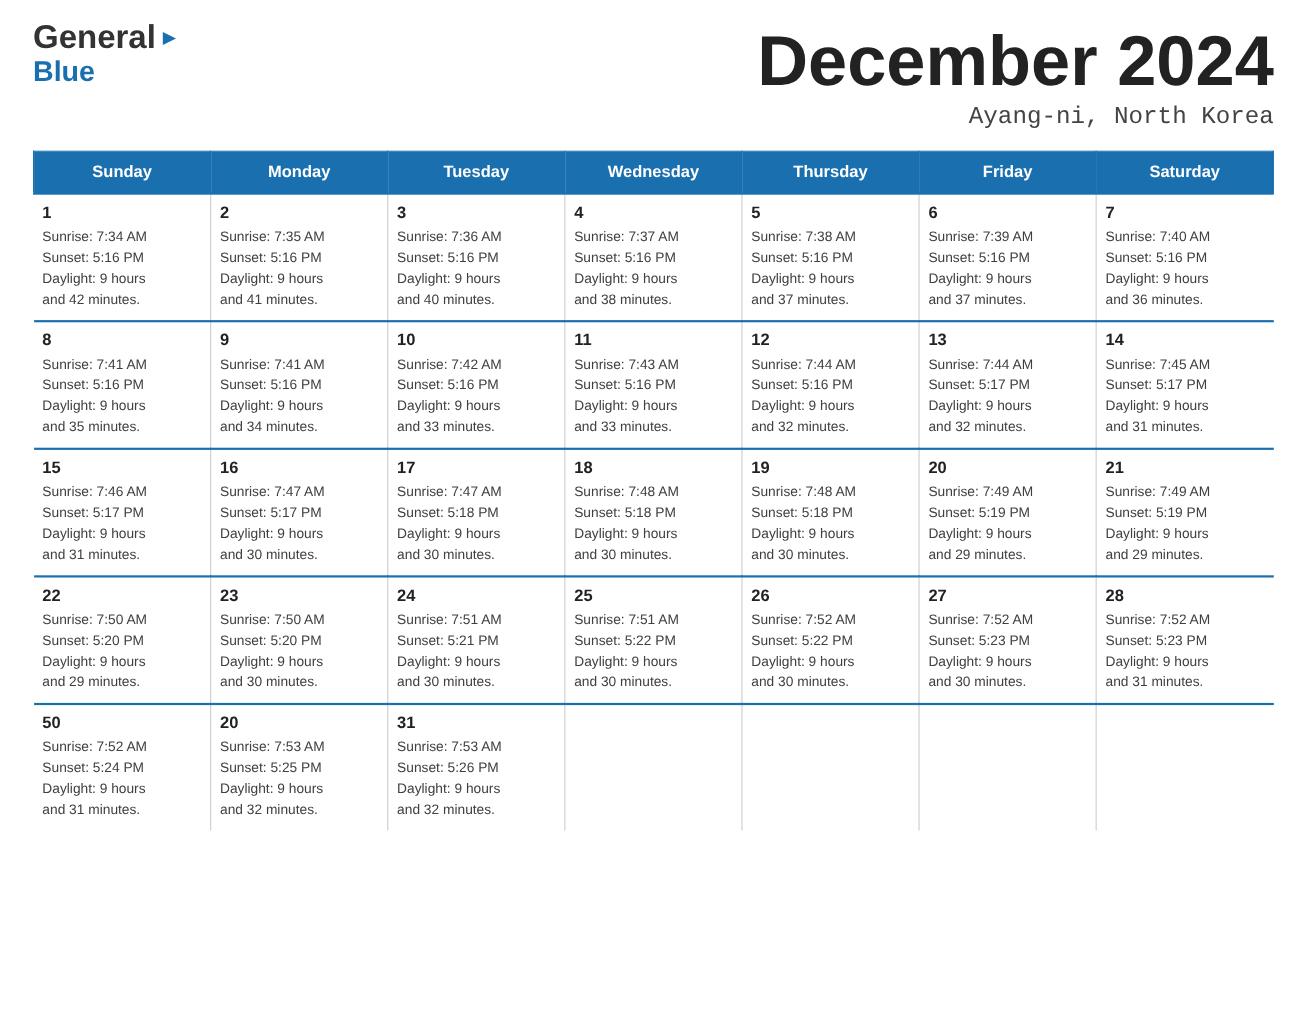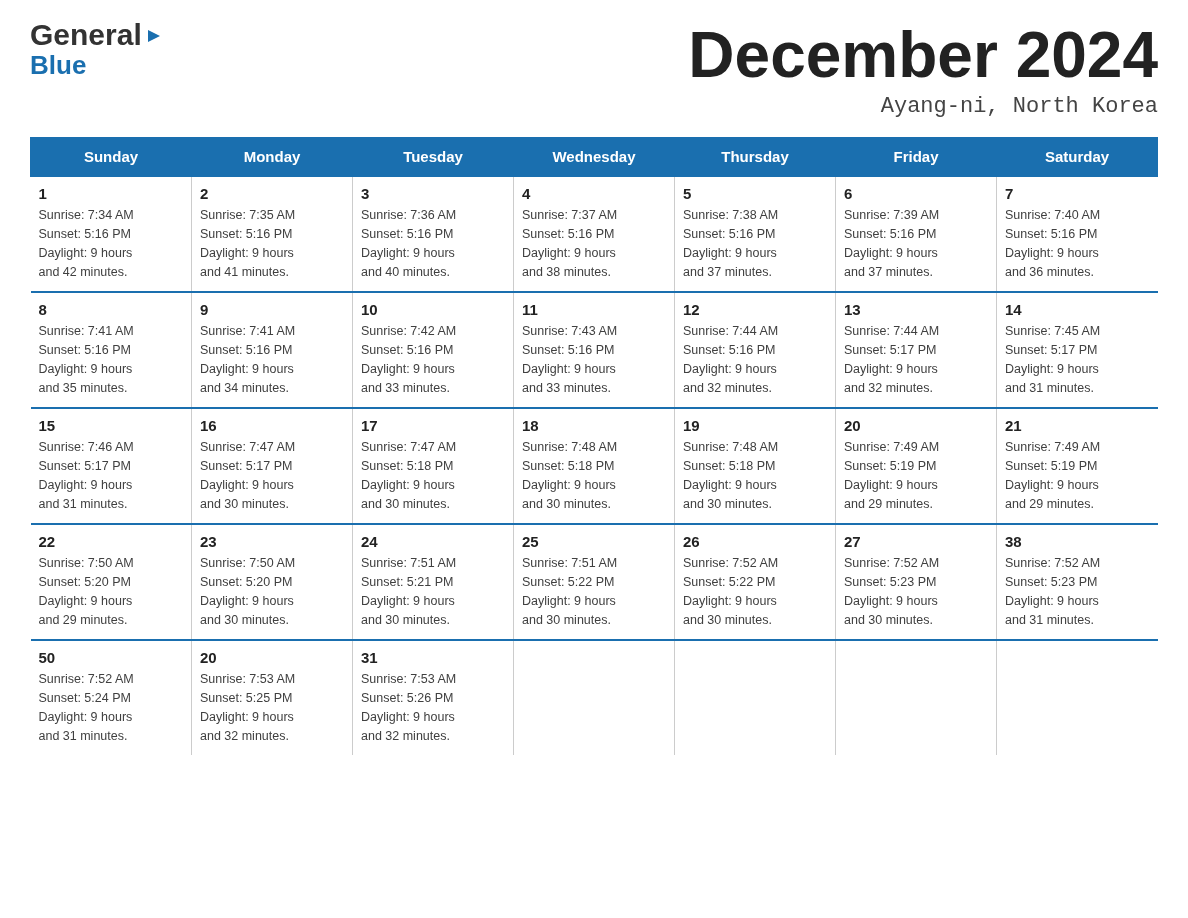--- a/index.html
+++ b/index.html
@@ -356,21 +356,21 @@
         <td>
         <span class="day-num">27</span>
         <div class="day-info">
           Sunrise: 7:52 AM<br>
           Sunset: 5:23 PM<br>
           Daylight: 9 hours<br>
           and 30 minutes.
         </div>
       </td>
         <td>
-        <span class="day-num">38</span>
+        <span class="day-num">28</span>
         <div class="day-info">
           Sunrise: 7:52 AM<br>
           Sunset: 5:23 PM<br>
           Daylight: 9 hours<br>
           and 31 minutes.
         </div>
       </td>
       </tr>
       <tr>
         <td>

